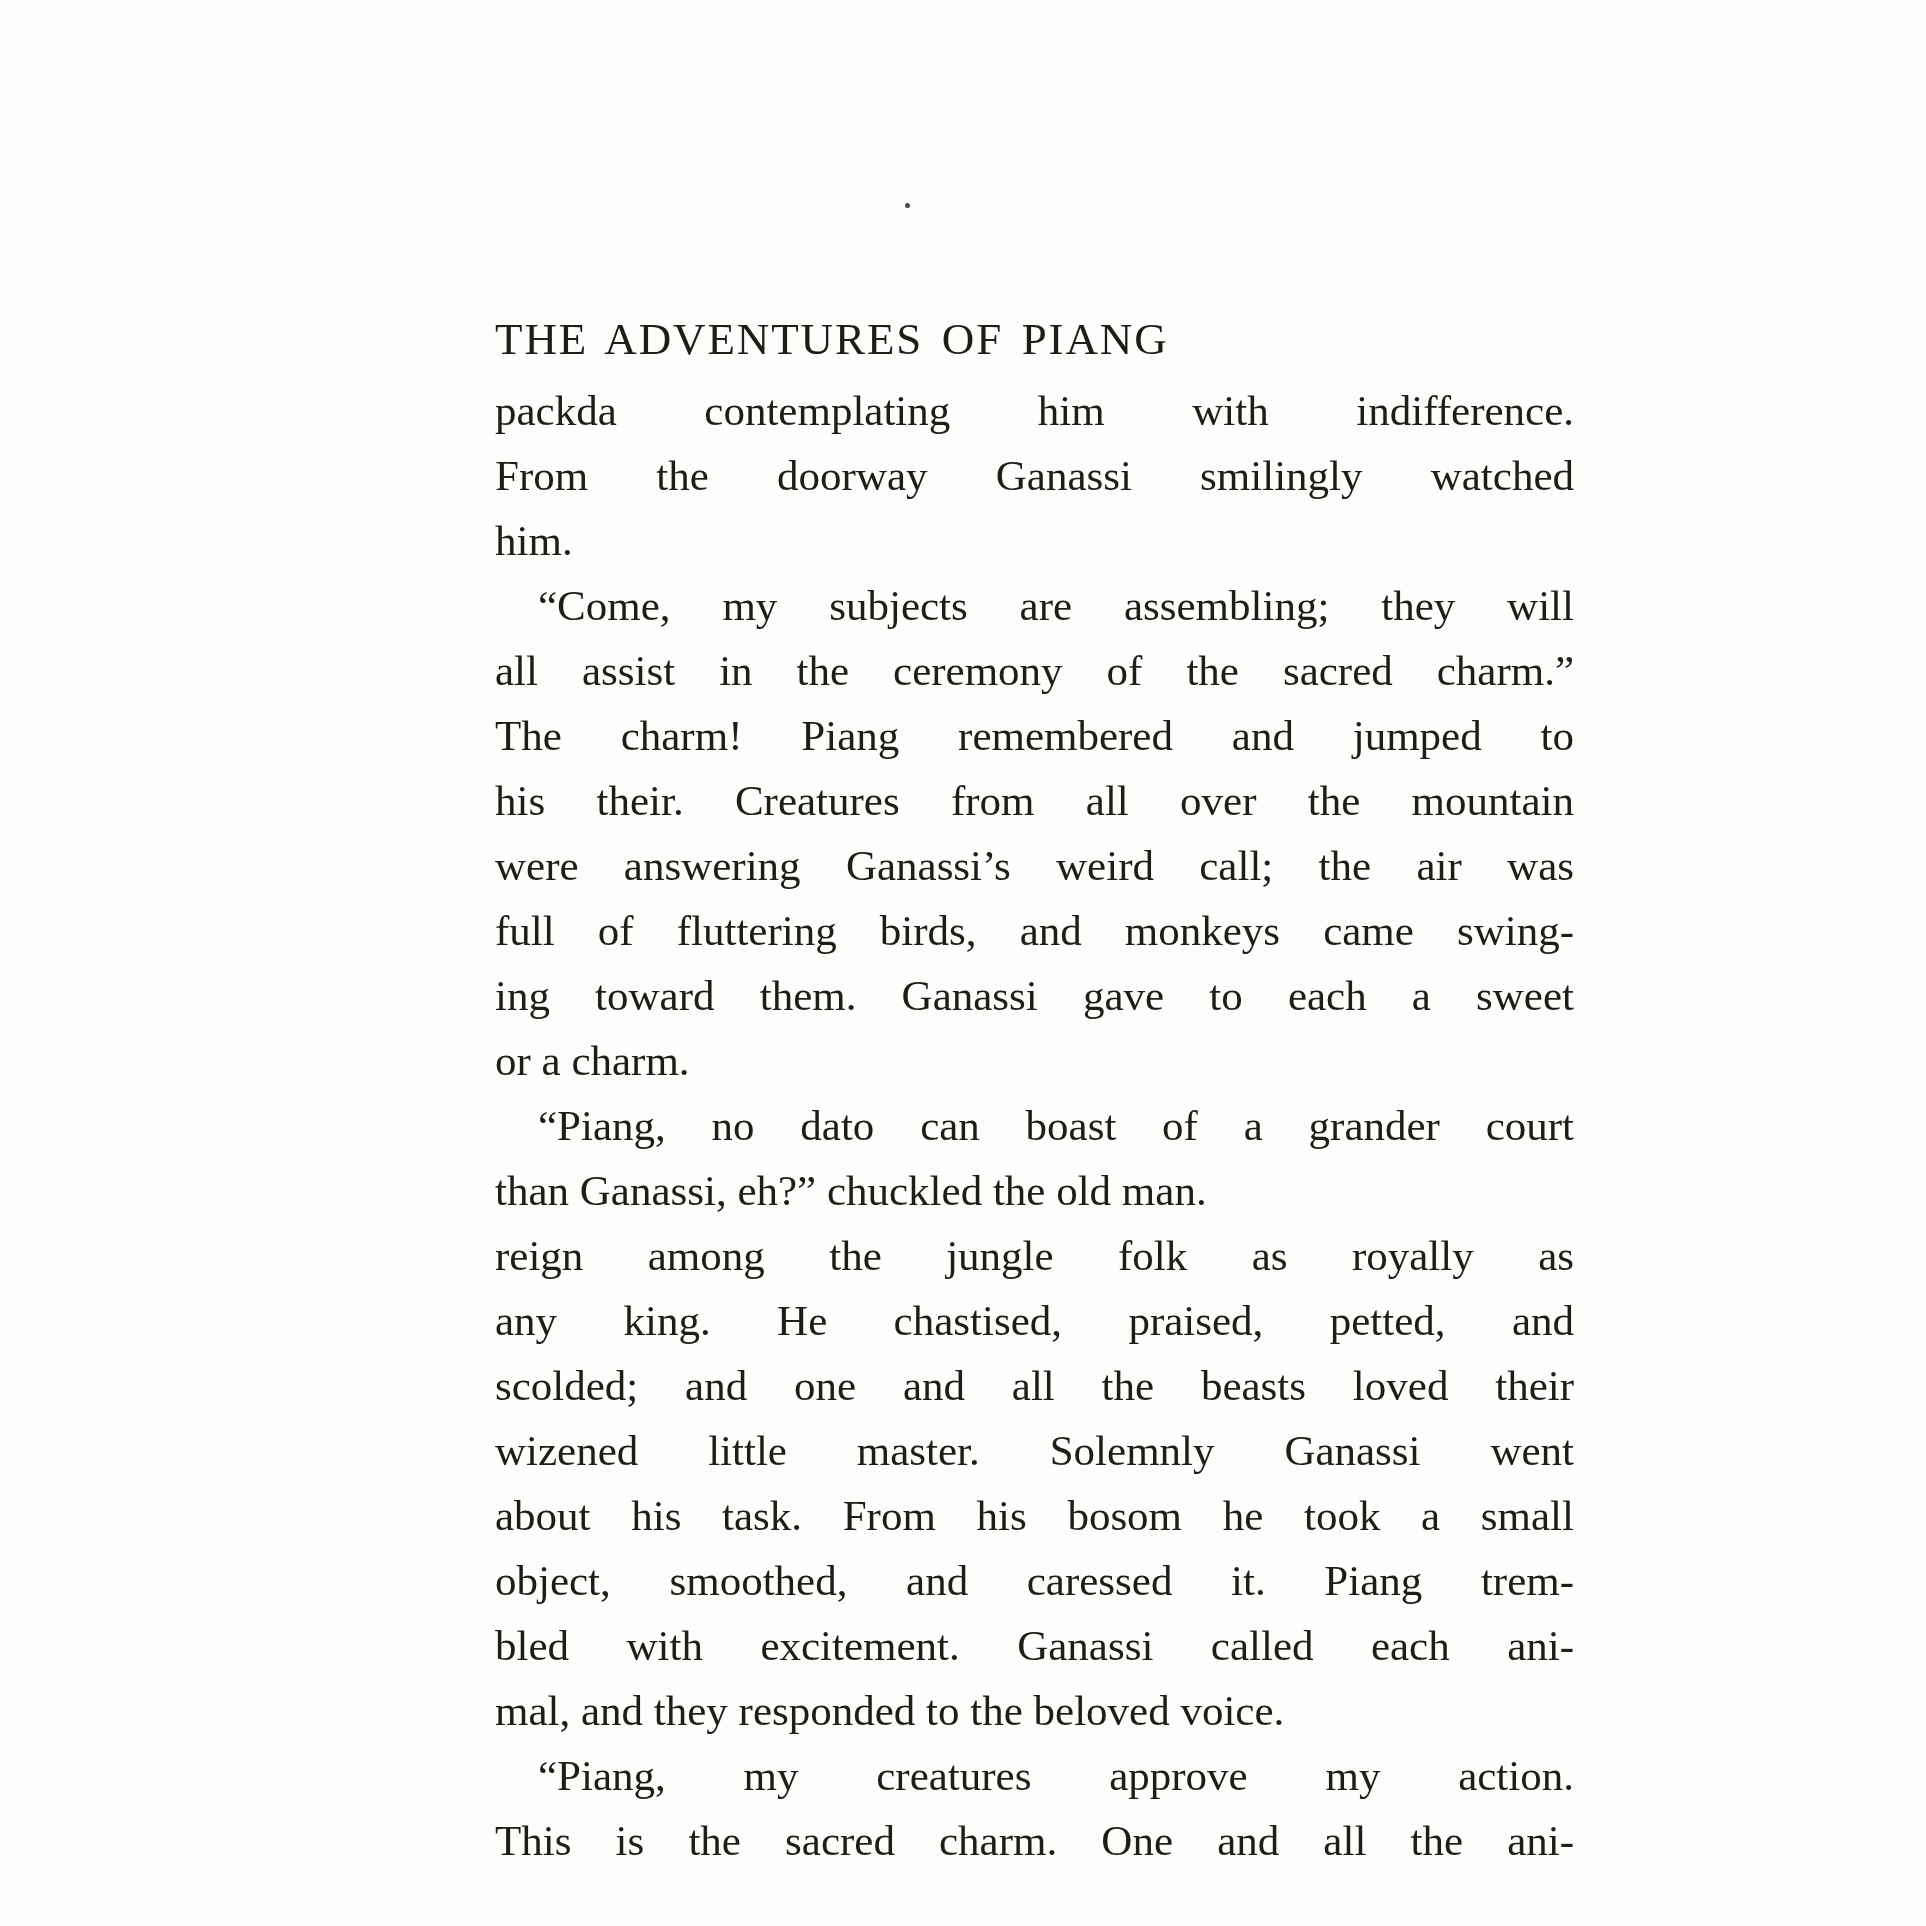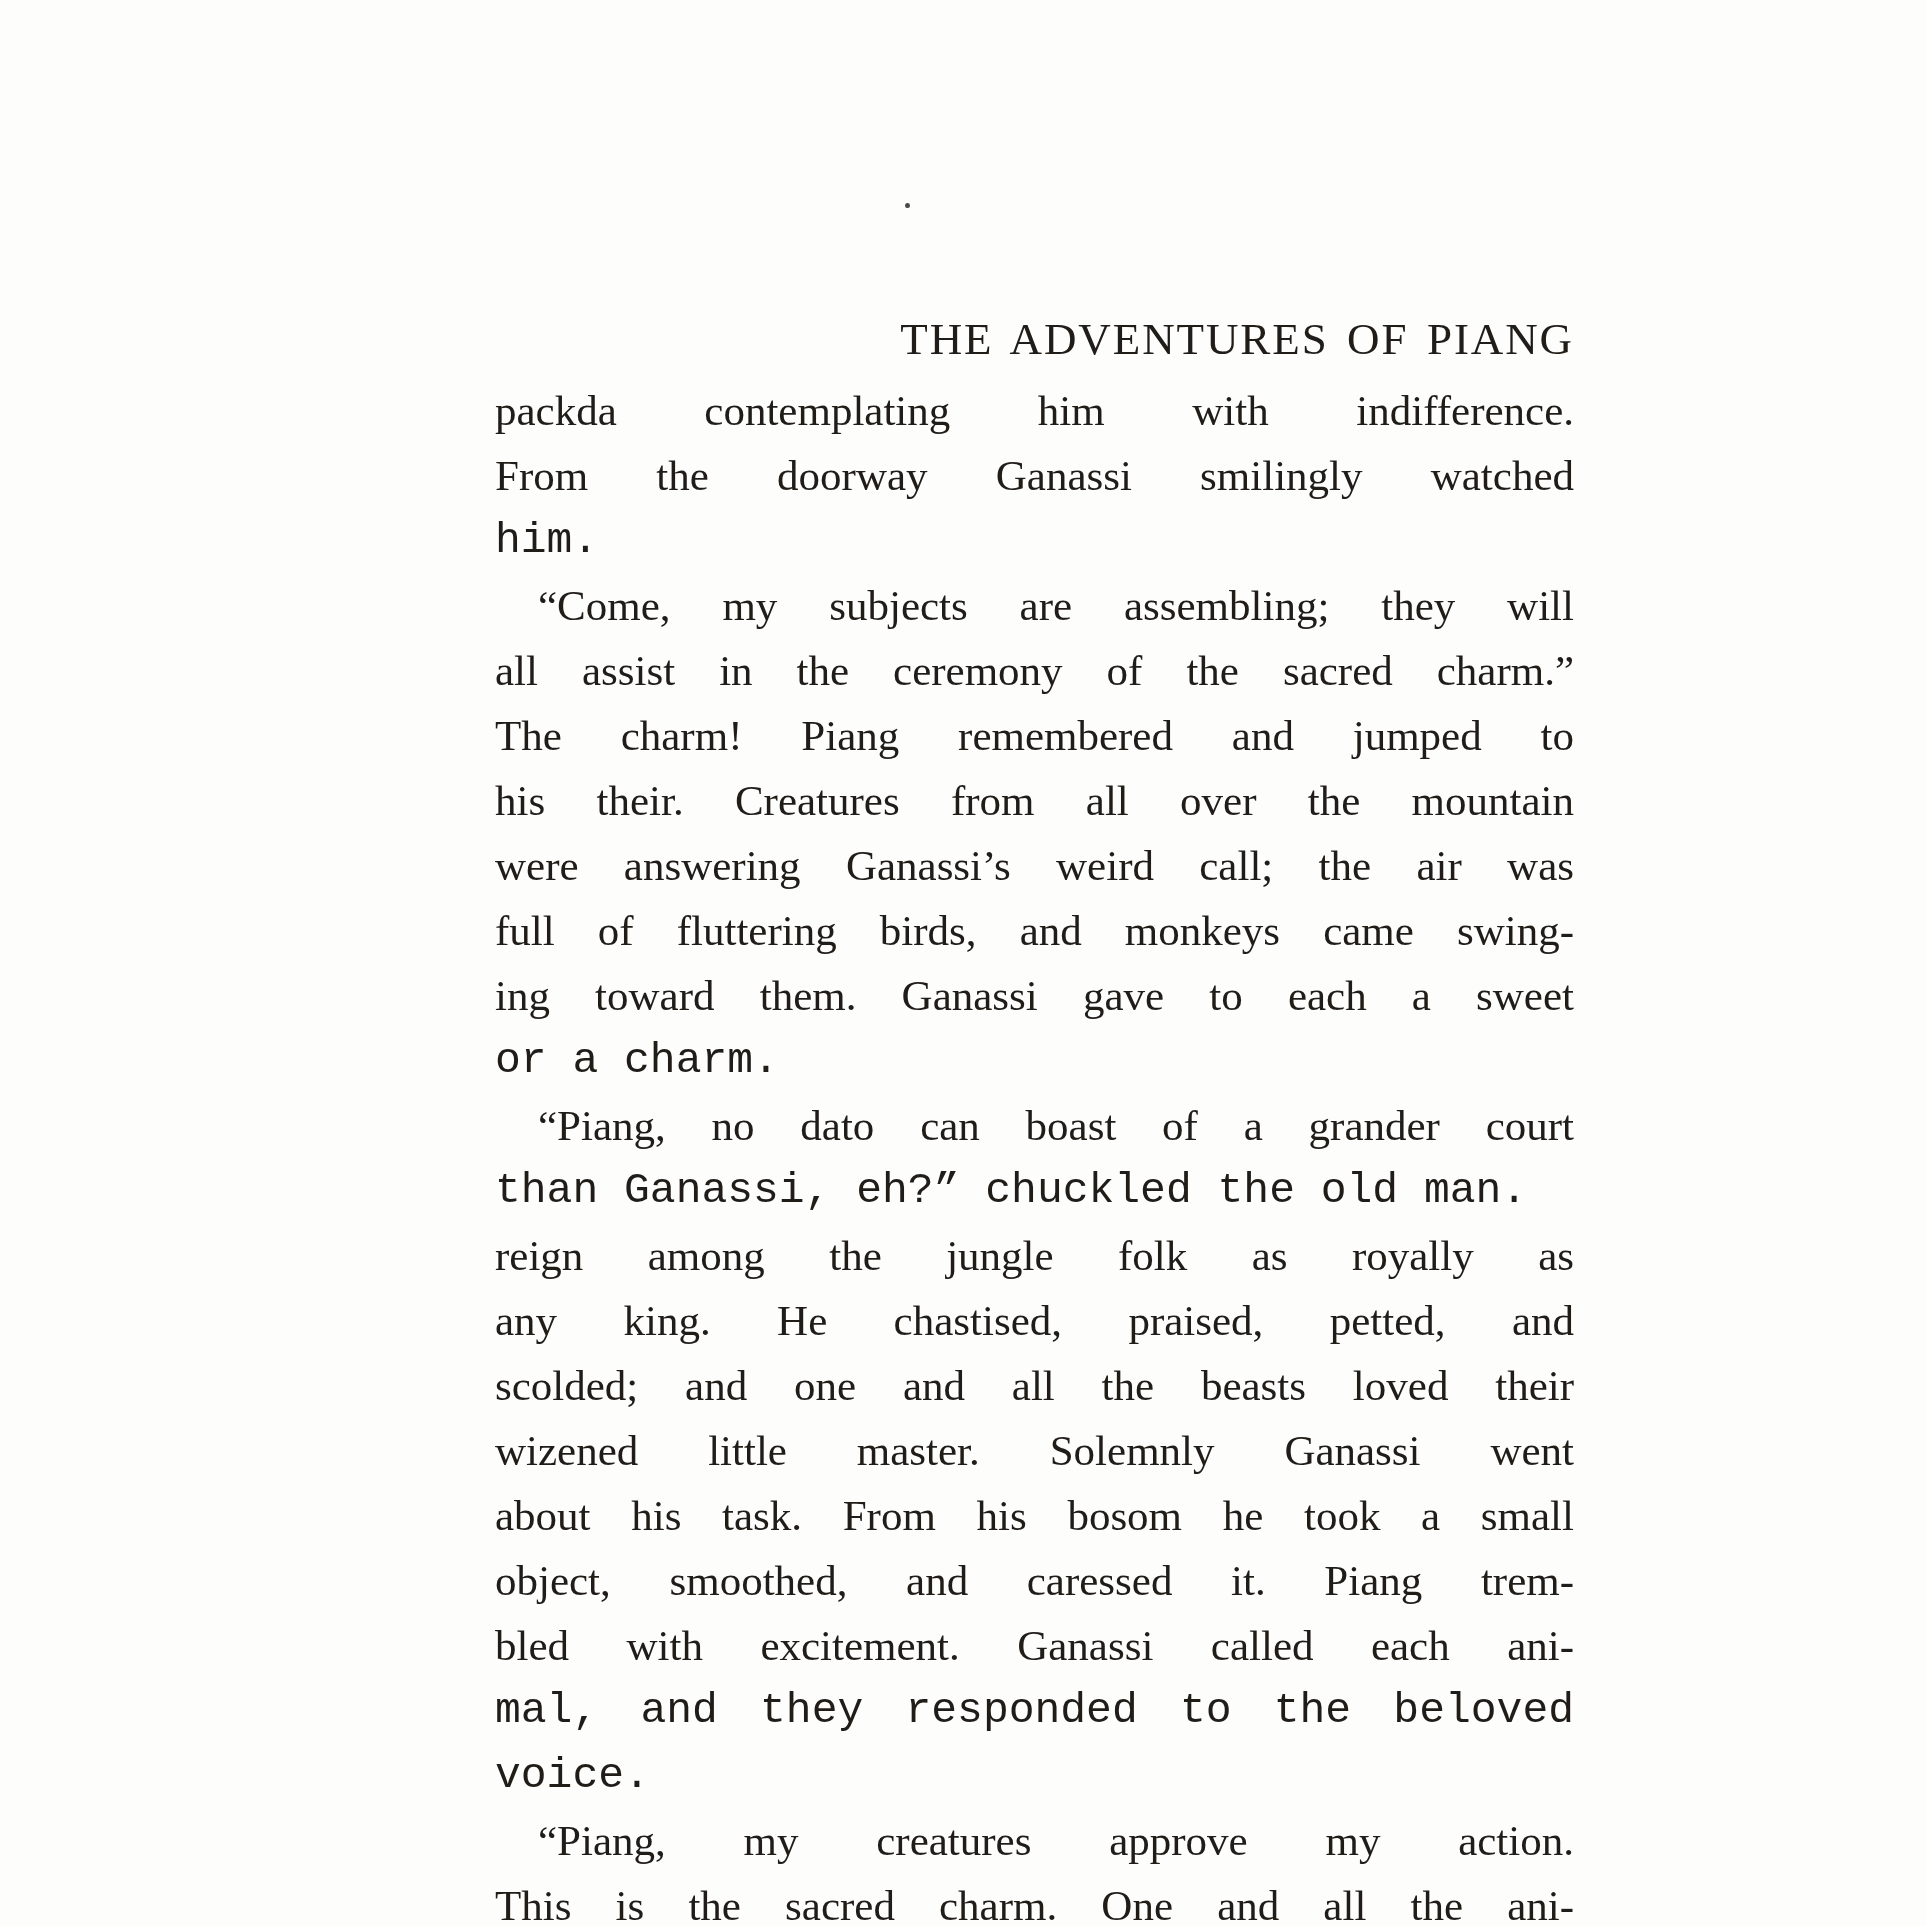--- a/index.html
+++ b/index.html
@@ -17,21 +17,21 @@
   }
   .page {
     position: absolute;
     inset: 0;
   }
   .running-header {
     position: absolute;
     left: 495px;
     top: 317px;
     width: 1079px;
-    text-align: right;
+    text-align: left;
     font-size: 45px;
     line-height: 1;
     letter-spacing: 1.9px;
     word-spacing: 5.4px;
     white-space: nowrap;
   }
   .text-block {
     position: absolute;
     left: 495px;
     top: 378px;
@@ -42,21 +42,20 @@
   .paragraph {
     margin: 0;
   }
   .line {
     text-align: justify;
     text-align-last: justify;
     white-space: normal;
   }
   .line.last {
     text-align-last: left;
-    font-family: Liberation Mono, monospace;
   }
   .line.indent {
     text-indent: 43px;
   }
   .scan-speck {
     position: absolute;
     background: #4c4a46;
     border-radius: 50%;
   }
   .speck-top {

